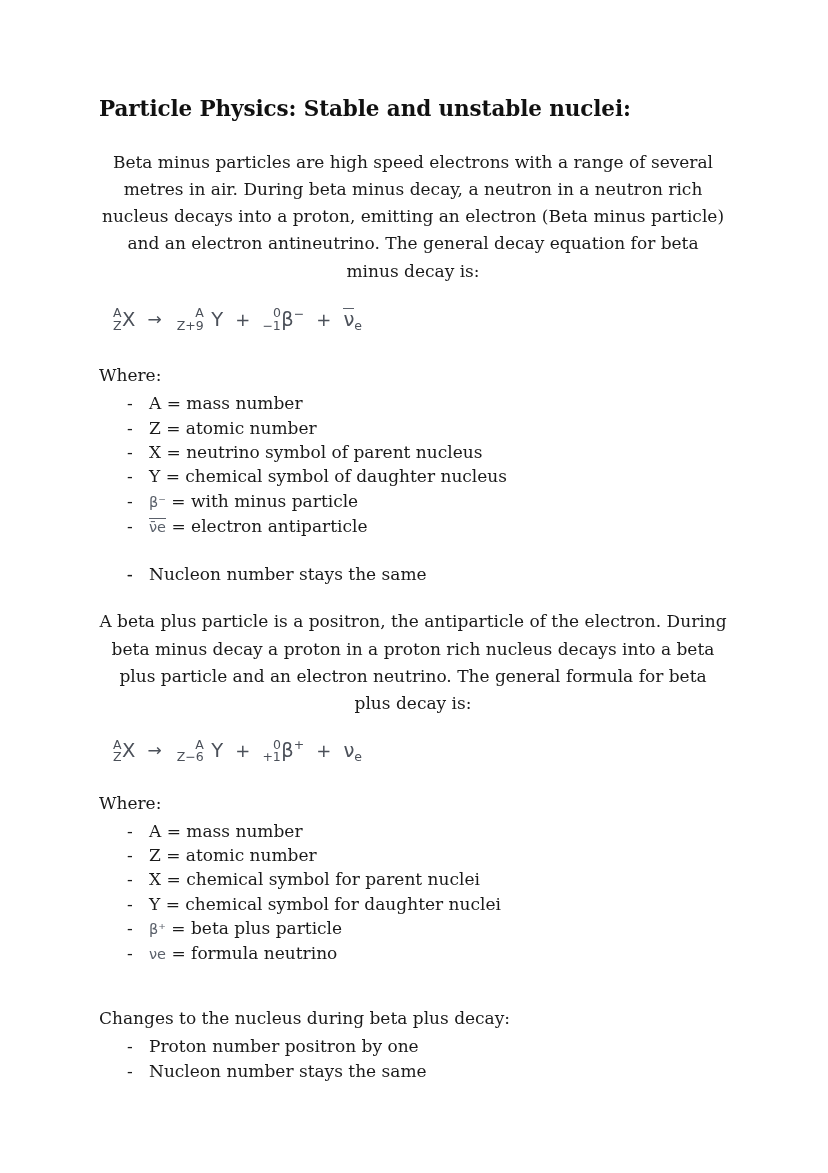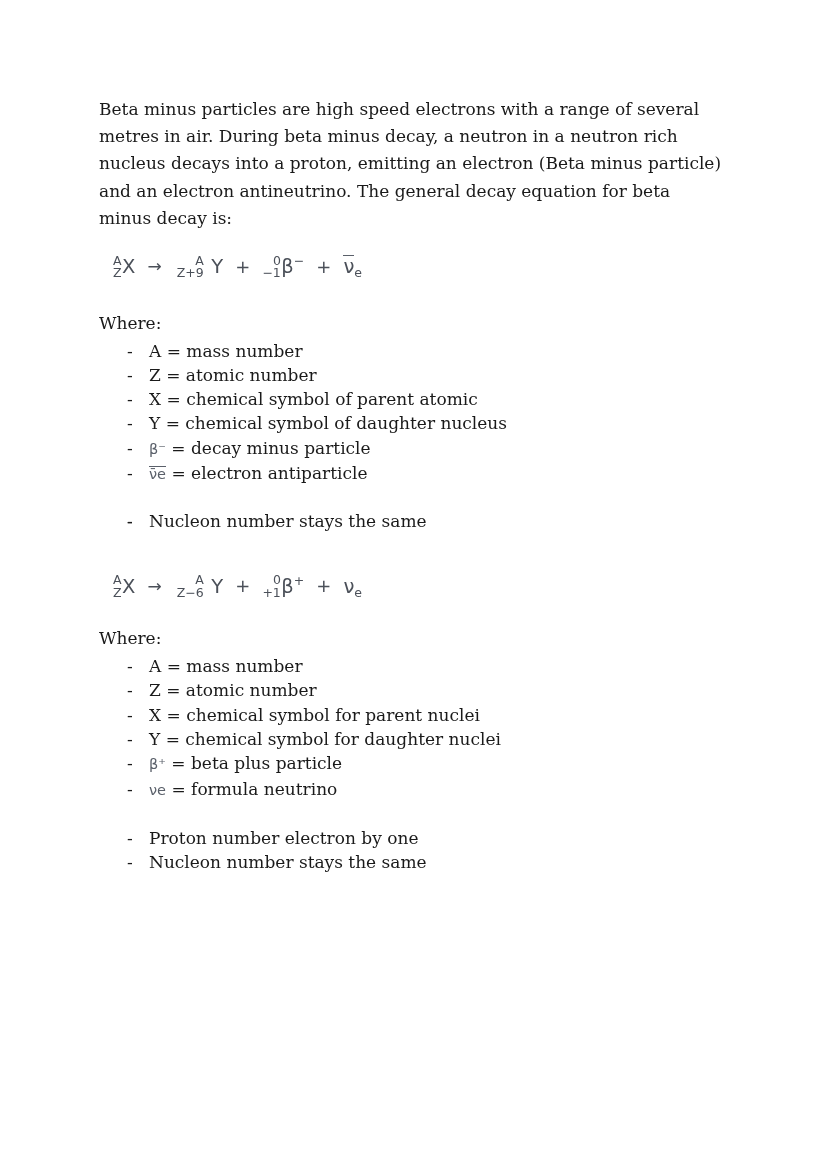--- a/index.html
+++ b/index.html
@@ -40,21 +40,21 @@
     line-height: 1.2;
     margin: 0 0 27px 0;
     color: #111111;
   }
 
   p.para {
     font-size: 17px;
     line-height: 27.2px;
     margin: 0 0 21px 0;
     color: #1a1a1a;
-    text-align: left;
+    text-align: center;
     max-width: 628px;
   }
 
   .lead {
     font-size: 17px;
     line-height: 27px;
     margin: 15px 0 2px 0;
     color: #1a1a1a;
   }
 
@@ -149,20 +149,21 @@
   }
   .block-gap-b { height: 24px; }
   .block-gap-c { height: 22px; }
 </style>
 </head>
 <body>
 
 <div class="page">
   <div class="content">
 
+    <h1 class="doc-title">Particle Physics: Stable and unstable nuclei:</h1>
 
     <p class="para">Beta minus particles are high speed electrons with a range of several metres in air. During beta minus decay, a neutron in a neutron rich nucleus decays into a proton, emitting an electron (Beta minus particle) and an electron antineutrino. The general decay equation for beta minus decay is:</p>
 
     <div class="eq-block">
       <div class="equation">
         <span class="nuc">
           <span class="top">A</span>
           <span class="bot">Z</span>
         </span><span class="sym">X</span>
         <span class="arrow">→</span>
@@ -188,31 +189,31 @@
         <span>= mass number</span>
       </li>
       <li>
         <span class="dash">-</span>
         <span>Z</span>
         <span>= atomic number</span>
       </li>
       <li>
         <span class="dash">-</span>
         <span>X</span>
-        <span>= chemical symbol of parent atomic</span>
+        <span>= neutrino symbol of parent nucleus</span>
       </li>
       <li>
         <span class="dash">-</span>
         <span>Y</span>
         <span>= chemical symbol of daughter nucleus</span>
       </li>
       <li>
         <span class="dash">-</span>
         <span class="psym">β⁻</span>
-        <span>= decay minus particle</span>
+        <span>= with minus particle</span>
       </li>
       <li>
         <span class="dash">-</span>
         <span class="psym overline">ν̄e</span>
         <span>= electron antiparticle</span>
       </li>
     </ul>
 
     <div class="block-gap-b"></div>
 
@@ -221,20 +222,21 @@
         <span class="dash">-</span>
       </li>
       <li>
         <span class="dash">-</span>
         <span>Nucleon number stays the same</span>
       </li>
     </ul>
 
     <div class="block-gap-c"></div>
 
+    <p class="para">A beta plus particle is a positron, the antiparticle of the electron. During beta minus decay a proton in a proton rich nucleus decays into a beta plus particle and an electron neutrino. The general formula for beta plus decay is:</p>
 
     <div class="eq-block second">
       <div class="equation">
         <span class="nuc">
           <span class="top">A</span>
           <span class="bot">Z</span>
         </span><span class="sym">X</span>
         <span class="arrow">→</span>
         <span class="nuc">
           <span class="top">A</span>
@@ -279,24 +281,25 @@
       </li>
       <li>
         <span class="dash">-</span>
         <span class="psym">νe</span>
         <span>= formula neutrino</span>
       </li>
     </ul>
 
     <div class="block-gap-b"></div>
 
+    <div class="lead">Changes to the nucleus during beta plus decay:</div>
     <ul class="dash-list">
       <li>
         <span class="dash">-</span>
-        <span>Proton number electron by one</span>
+        <span>Proton number positron by one</span>
       </li>
       <li>
         <span class="dash">-</span>
         <span>Nucleon number stays the same</span>
       </li>
     </ul>
 
   </div>
 </div>
 

